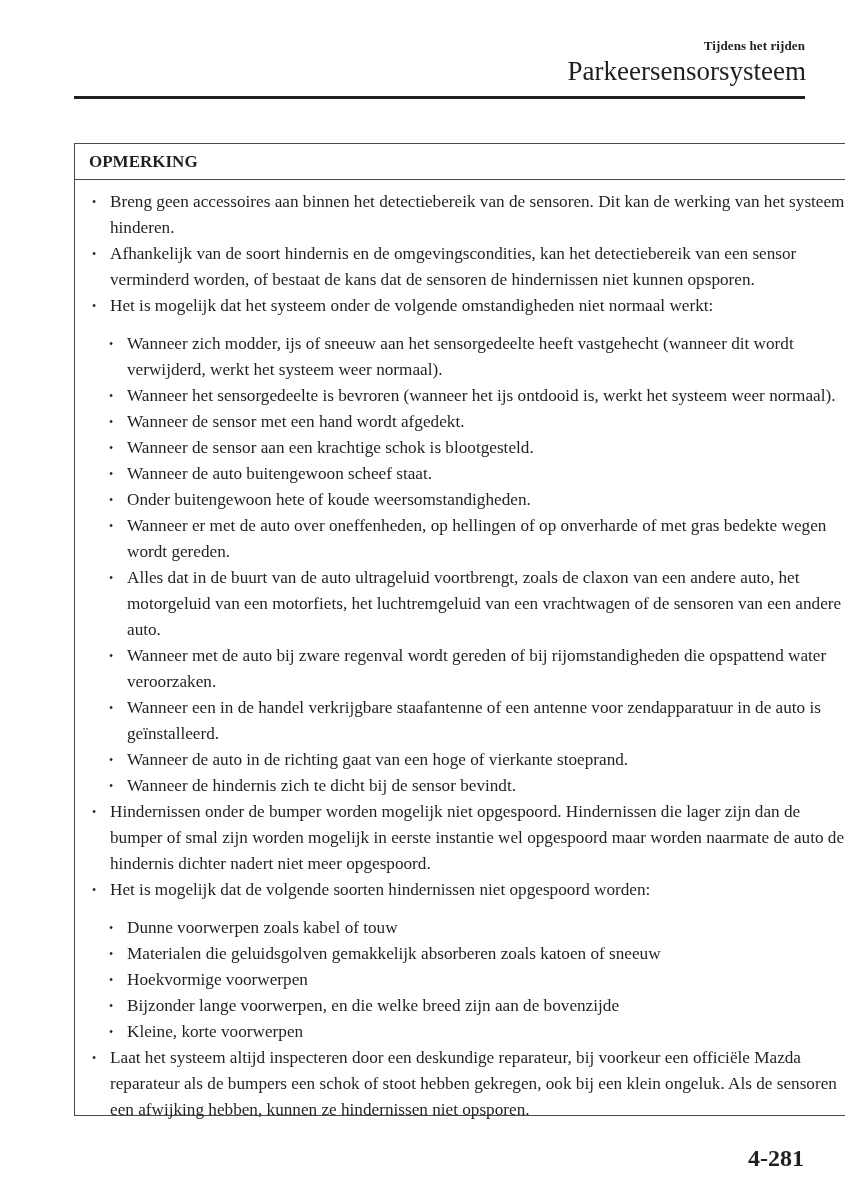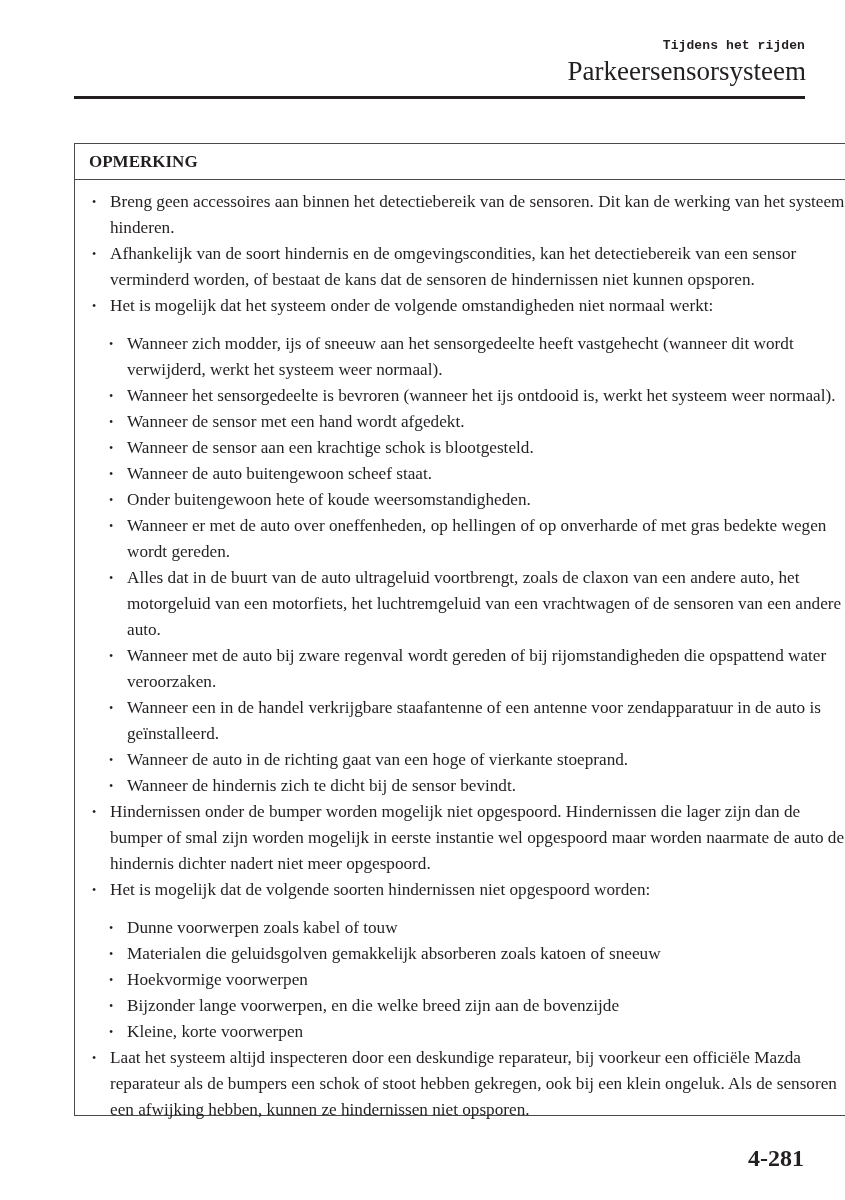--- a/index.html
+++ b/index.html
@@ -3,21 +3,21 @@
 <meta charset="utf-8">
 <style>
   html, body { margin: 0; padding: 0; background: #ffffff; }
   body {
     width: 845px; height: 1200px; position: relative; overflow: hidden;
     font-family: "Liberation Serif", "DejaVu Serif", serif;
     color: #231f20;
   }
   .section-label {
     position: absolute; right: 40px; top: 38px;
-    font-size: 13px; font-weight: bold; letter-spacing: 0.1px; font-family: Liberation Mono, monospace;
+    font-size: 13px; font-weight: bold; letter-spacing: 0.1px;
   }
   .page-title {
     position: absolute; right: 39px; top: 54px;
     font-size: 27px; font-weight: normal; line-height: 34px;
   }
   .header-rule {
     position: absolute; left: 74px; width: 731px; top: 96px;
     height: 3px; background: #231f20;
   }
   .note-box {

